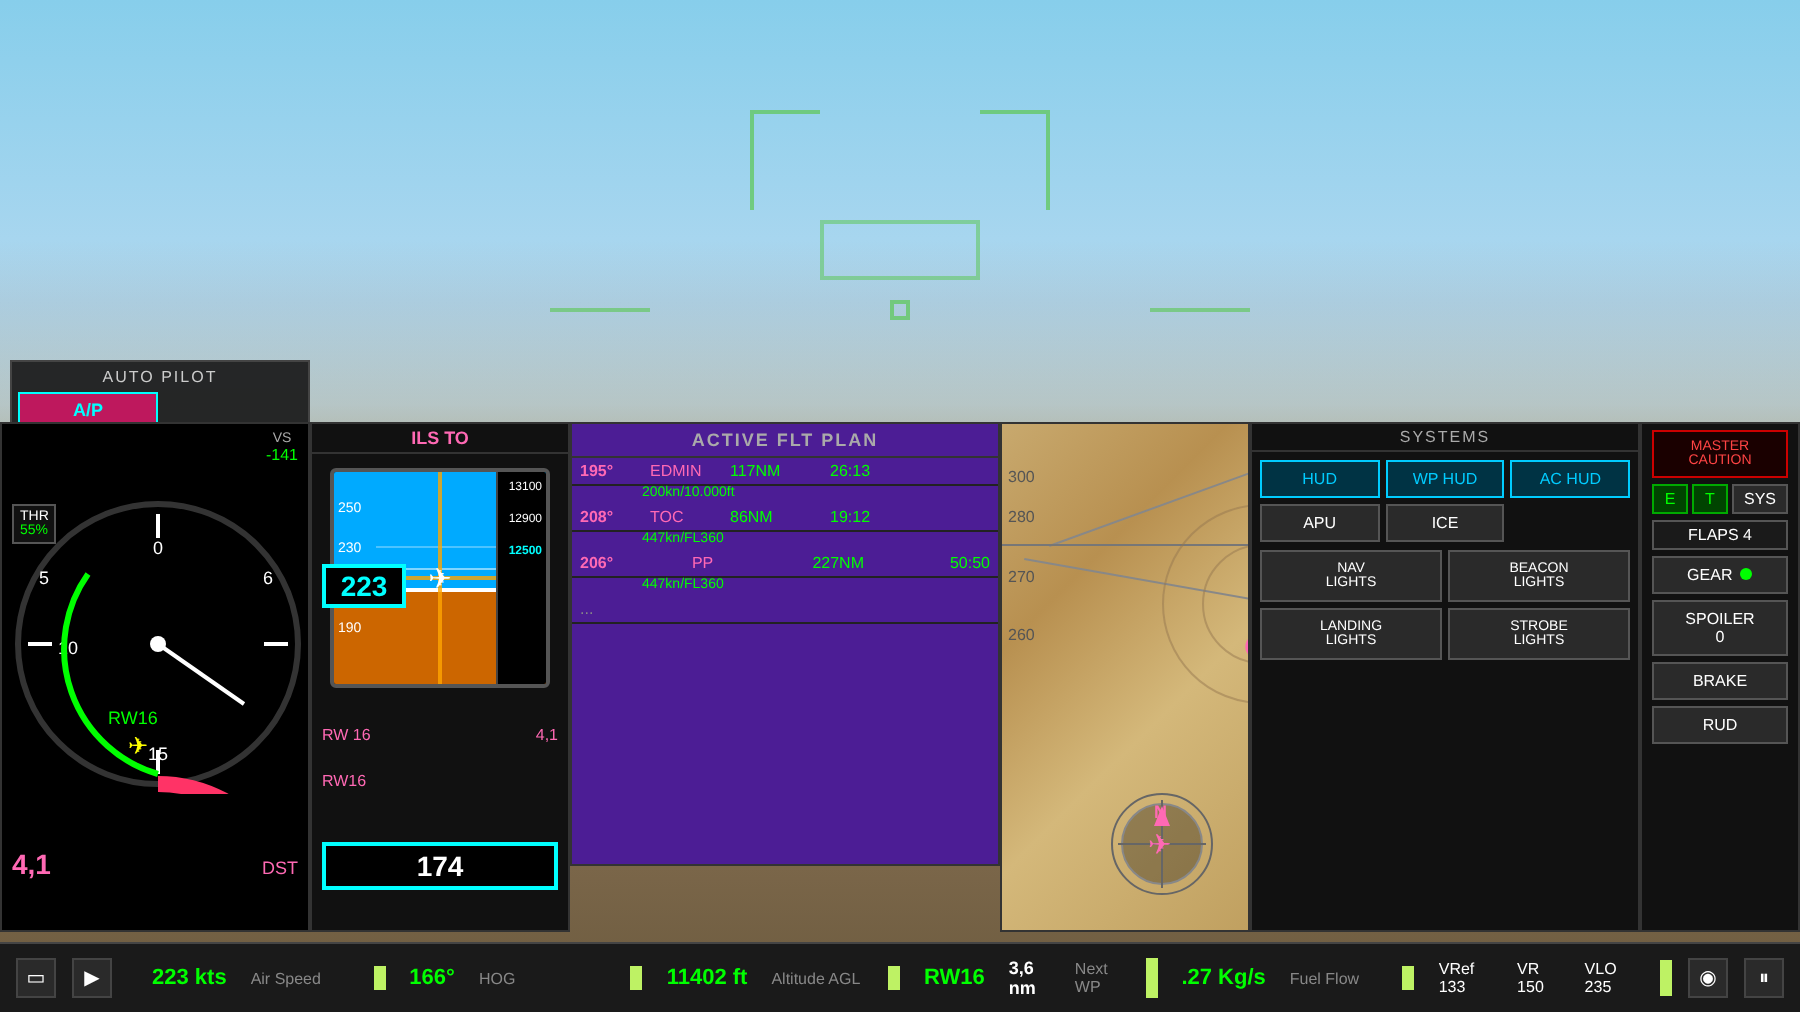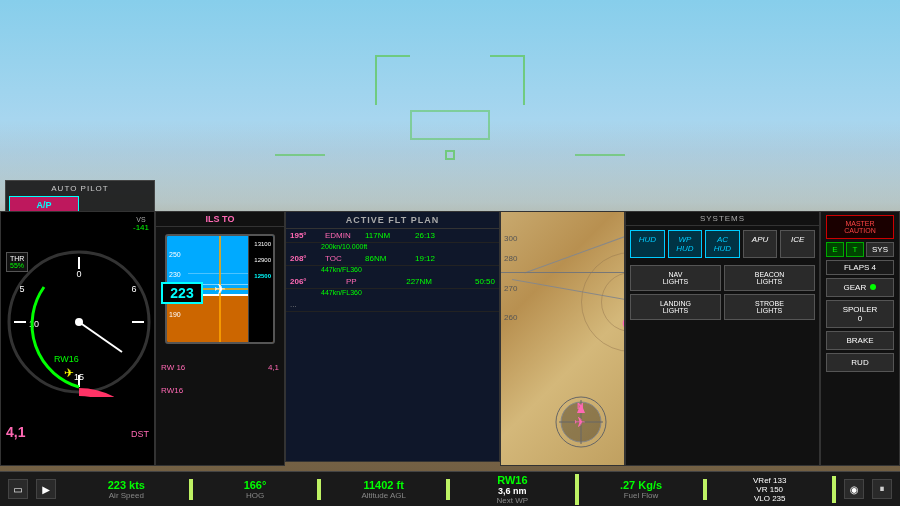--- a/index.html
+++ b/index.html
@@ -82,22 +82,22 @@
       color: #ff69b4;
       font-size: 9px;
       font-weight: bold;
       padding: 2px;
       border-bottom: 1px solid #333;
     }
 
     
     .panel-fpl {
       width: 215px;
-      height: 251px;
-      background: #0f172a;
+      height: 222px;
+      background: #4c1d95;
       border: 1px solid #333;
       flex-shrink: 0;
     }
 
     .fpl-title {
       text-align: center;
       color: #aaa;
       font-size: 9px;
       font-weight: bold;
       padding: 3px;
@@ -147,25 +147,26 @@
       height: 35px;
       background: #1a1a1a;
       border-top: 1px solid #444;
       display: flex;
       align-items: center;
       z-index: 25;
     }
 
     .status-item {
       display: flex;
-      flex-direction: column;
+      flex-direction: row;
       align-items: center;
       padding: 0 12px;
-      border-right: 4px solid #bef264;
+      border-right: 6px solid #bef264;
       flex: 1;
+      gap: 12px;
     }
 
     .status-value {
       color: #00ff00;
       font-size: 11px;
       font-weight: bold;
     }
 
     .status-label {
       color: #888;
@@ -236,24 +237,23 @@
       text-align: center;
       color: #aaa;
       font-size: 8px;
       letter-spacing: 1px;
       padding: 2px;
       border-bottom: 1px solid #333;
     }
 
     .systems-grid {
       display: grid;
-      grid-template-columns: 1fr 1fr 1fr 1fr 1fr;
+      grid-template-columns: 1fr 1fr 1fr;
       gap: 3px;
       padding: 4px;
-      font-style: italic;
     }
 
     .sys-btn {
       background: #2a2a2a;
       border: 1px solid #555;
       color: #fff;
       font-size: 8px;
       text-align: center;
       padding: 4px 2px;
       cursor: pointer;
@@ -611,20 +611,21 @@
     <div class="ils-alt-value">223</div>
 
     <div class="ils-readout">
       <span>RW 16</span>
       <span>4,1</span>
     </div>
     <div class="ils-readout" style="color:#ff69b4;">
       <span>RW16</span>
     </div>
 
+    <div class="ils-hdg-value">174</div>
   </div>
 
   <div class="panel-fpl">
     <div class="fpl-title">ACTIVE FLT PLAN</div>
 
     <div class="fpl-row">
       <span class="fpl-hdg">195°</span>
       <span class="fpl-wp">EDMIN</span>
       <span class="fpl-dist">117NM</span>
       <span class="fpl-time">26:13</span>

